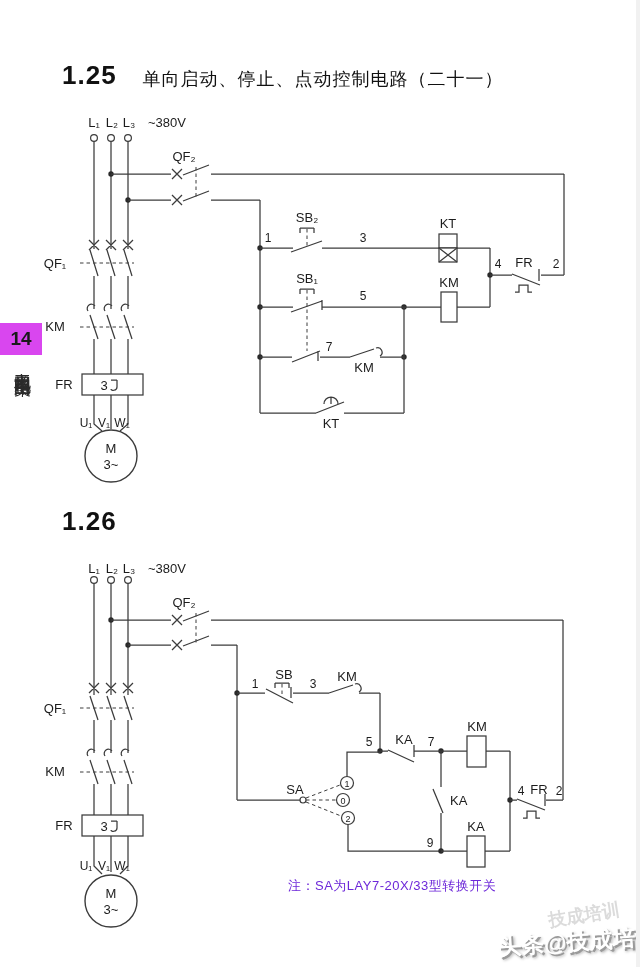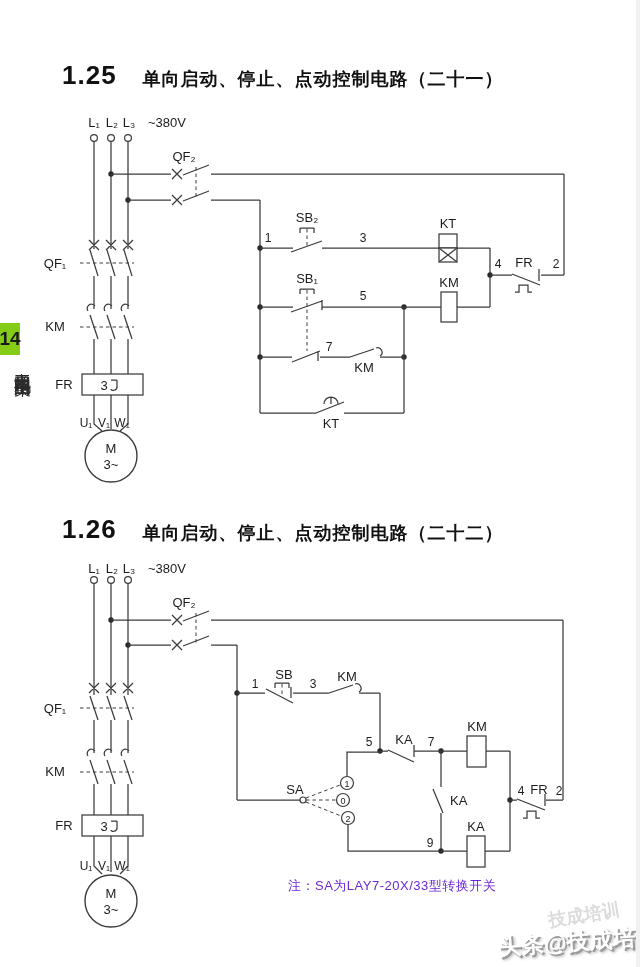--- a/index.html
+++ b/index.html
@@ -1,22 +1,22 @@
 <!DOCTYPE html>
 <html><head>
 <meta charset="utf-8">
 <style>
   html,body{margin:0;padding:0;background:#e8e8e8;}
   .page{position:relative;width:640px;height:967px;background:#ffffff;
         font-family:"Liberation Sans",sans-serif;overflow:hidden;}
   .edge-strip{position:absolute;right:0;top:0;width:4px;height:100%;background:#f1f1f1;}
   .section-title{position:absolute;display:flex;align-items:flex-end;color:#111;}
   .section-title .num{font-size:26px;font-weight:bold;letter-spacing:1px;}
-  .section-title .txt{font-size:18px;font-weight:bold;margin-left:26px;letter-spacing:1px;}
-  .sidebar-tab{position:absolute;left:0;top:323px;width:20px;height:32px;background:#84cc16;
+  .section-title .txt{font-size:18px;font-weight:normal;margin-left:26px;letter-spacing:1px;}
+  .sidebar-tab{position:absolute;left:0;top:323px;width:42px;height:32px;background:#d946ef;
                display:flex;align-items:center;justify-content:center;
                font-size:19px;font-weight:bold;color:#1a1a1a;}
   .sidebar-book{position:absolute;left:8px;top:360px;width:26px;height:150px;
                 writing-mode:vertical-rl;text-orientation:upright;
                 font-size:17px;letter-spacing:1px;color:#2b2b2b;}
   .note-line{position:absolute;left:288px;top:877px;font-size:13px;color:#6d28d9;letter-spacing:.5px;}
   .watermark-main{position:absolute;left:498px;top:926px;font-size:23px;font-weight:bold;color:#ffffff;
                   transform:rotate(-4deg);white-space:nowrap;
                   text-shadow:2px 2px 0 #9a9a9a,3px 3px 3px #b5b5b5;}
   .watermark-ghost{position:absolute;left:548px;top:903px;font-size:18px;font-weight:bold;
@@ -33,23 +33,22 @@
 </style>
 </head>
 <body>
 
 <div class="page">
 
   <div class="section-title" style="left:62px;top:60px;">
     <span class="num">1.25</span>
     <span class="txt">单向启动、停止、点动控制电路（二十一）</span>
   </div>
-  <div class="section-title" style="left:62px;top:506px;margin-top:8px;">
+  <div class="section-title" style="left:62px;top:506px;">
     <span class="num">1.26</span>
-    <span class="txt">单向启动、停止、点动控制电路（二十二）</span>
   </div>
 
   <div class="sidebar-tab">14</div>
   <div class="sidebar-book">电工常用电路图集</div>
 
   <div class="note-line">注：SA为LAY7-20X/33型转换开关</div>
   <div class="watermark-ghost">技成培训</div>
   <div class="watermark-main">头条@技成培训</div>
 
   <div class="edge-strip"></div>

